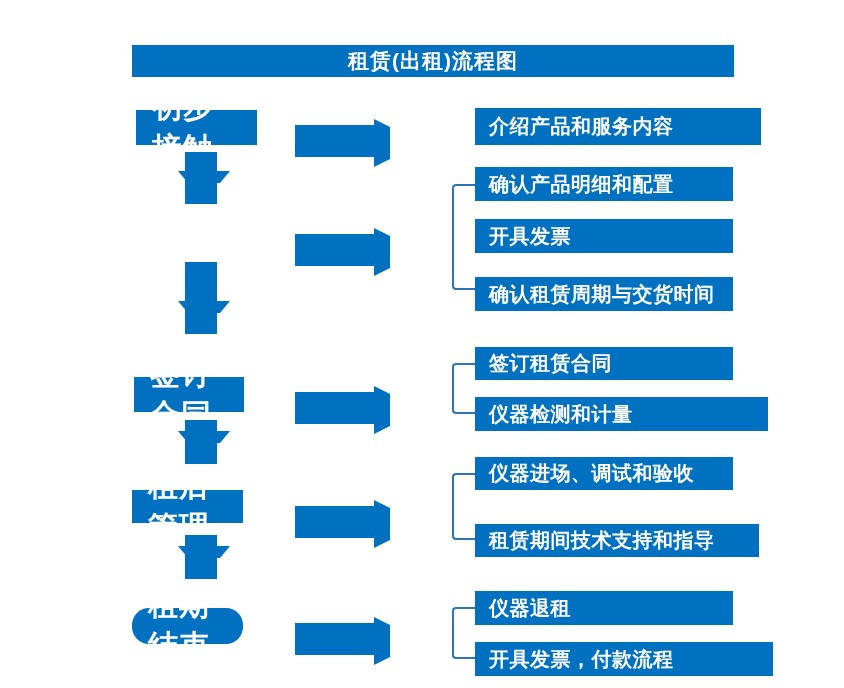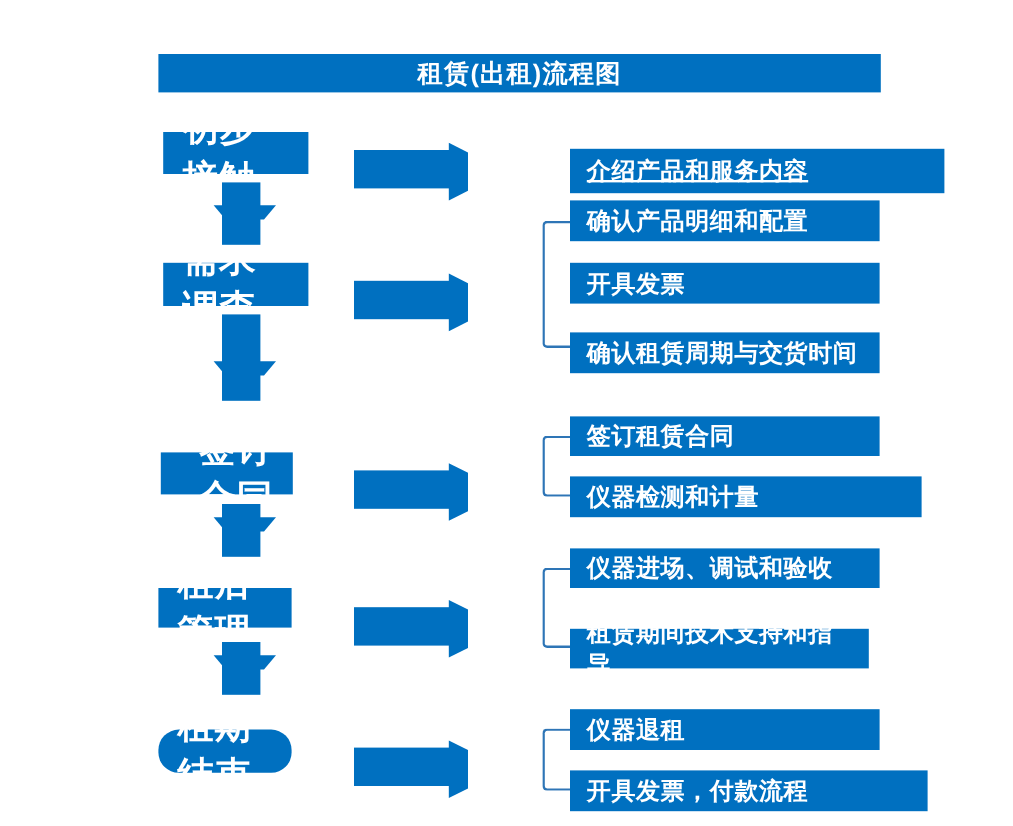--- a/index.html
+++ b/index.html
@@ -85,22 +85,21 @@
 </head>
 <body>
 
 <div class="canvas">
 
   <div class="title-bar">
     <span>租赁(出租)流程图</span>
   </div>
 
   <div class="box stage" style="left:104px;top:78px;width:121px;height:35px;">初步接触</div>
-  <div class="box stage" style="left:104px;top:187px;width:121px;height:36px;">需求调查</div>
-  <div class="box stage" style="left:102px;top:345px;width:110px;height:35px;text-align:right;">签订合同</div>
+  <div class="box stage" style="left:102px;top:345px;width:110px;height:35px;">签订合同</div>
   <div class="box stage" style="left:100px;top:458px;width:111px;height:33px;">租后管理</div>
   <div class="box stage" style="left:100px;top:576px;width:111px;height:36px;border-radius:17px;">租期结束</div>
 
   <div class="varrow" style="top:120px;height:63px;">
     <div class="shaft"></div>
     <div class="head"></div>
   </div>
   <div class="varrow" style="top:230px;height:83px;">
     <div class="shaft"></div>
     <div class="head"></div>
@@ -133,28 +132,28 @@
   <div class="harrow" style="top:585px;">
     <div class="shaft"></div>
     <div class="head"></div>
   </div>
 
   <div class="bracket" style="top:152px;height:106px;"></div>
   <div class="bracket" style="top:331px;height:51px;"></div>
   <div class="bracket" style="top:441px;height:67px;"></div>
   <div class="bracket" style="top:575px;height:52px;"></div>
 
-  <div class="box output" style="left:443px;top:92px;width:312px;height:37px;text-decoration:underline;">介绍产品和服务内容</div>
+  <div class="box output" style="left:443px;top:76px;width:286px;height:37px;">介绍产品和服务内容</div>
 
   <div class="box output" style="left:443px;top:135px;width:258px;height:34px;">确认产品明细和配置</div>
   <div class="box output" style="left:443px;top:187px;width:258px;height:34px;">开具发票</div>
   <div class="box output" style="left:443px;top:245px;width:258px;height:34px;">确认租赁周期与交货时间</div>
 
   <div class="box output" style="left:443px;top:315px;width:258px;height:33px;">签订租赁合同</div>
   <div class="box output" style="left:443px;top:365px;width:293px;height:34px;">仪器检测和计量</div>
 
   <div class="box output" style="left:443px;top:425px;width:258px;height:33px;">仪器进场、调试和验收</div>
-  <div class="box output" style="left:443px;top:492px;width:249px;height:33px;">租赁期间技术支持和指导</div>
+  <div class="box output" style="left:443px;top:492px;width:284px;height:33px;">租赁期间技术支持和指导</div>
 
   <div class="box output" style="left:443px;top:559px;width:258px;height:34px;">仪器退租</div>
   <div class="box output" style="left:443px;top:610px;width:298px;height:34px;">开具发票，付款流程</div>
 
 </div>
 
 </body></html>

